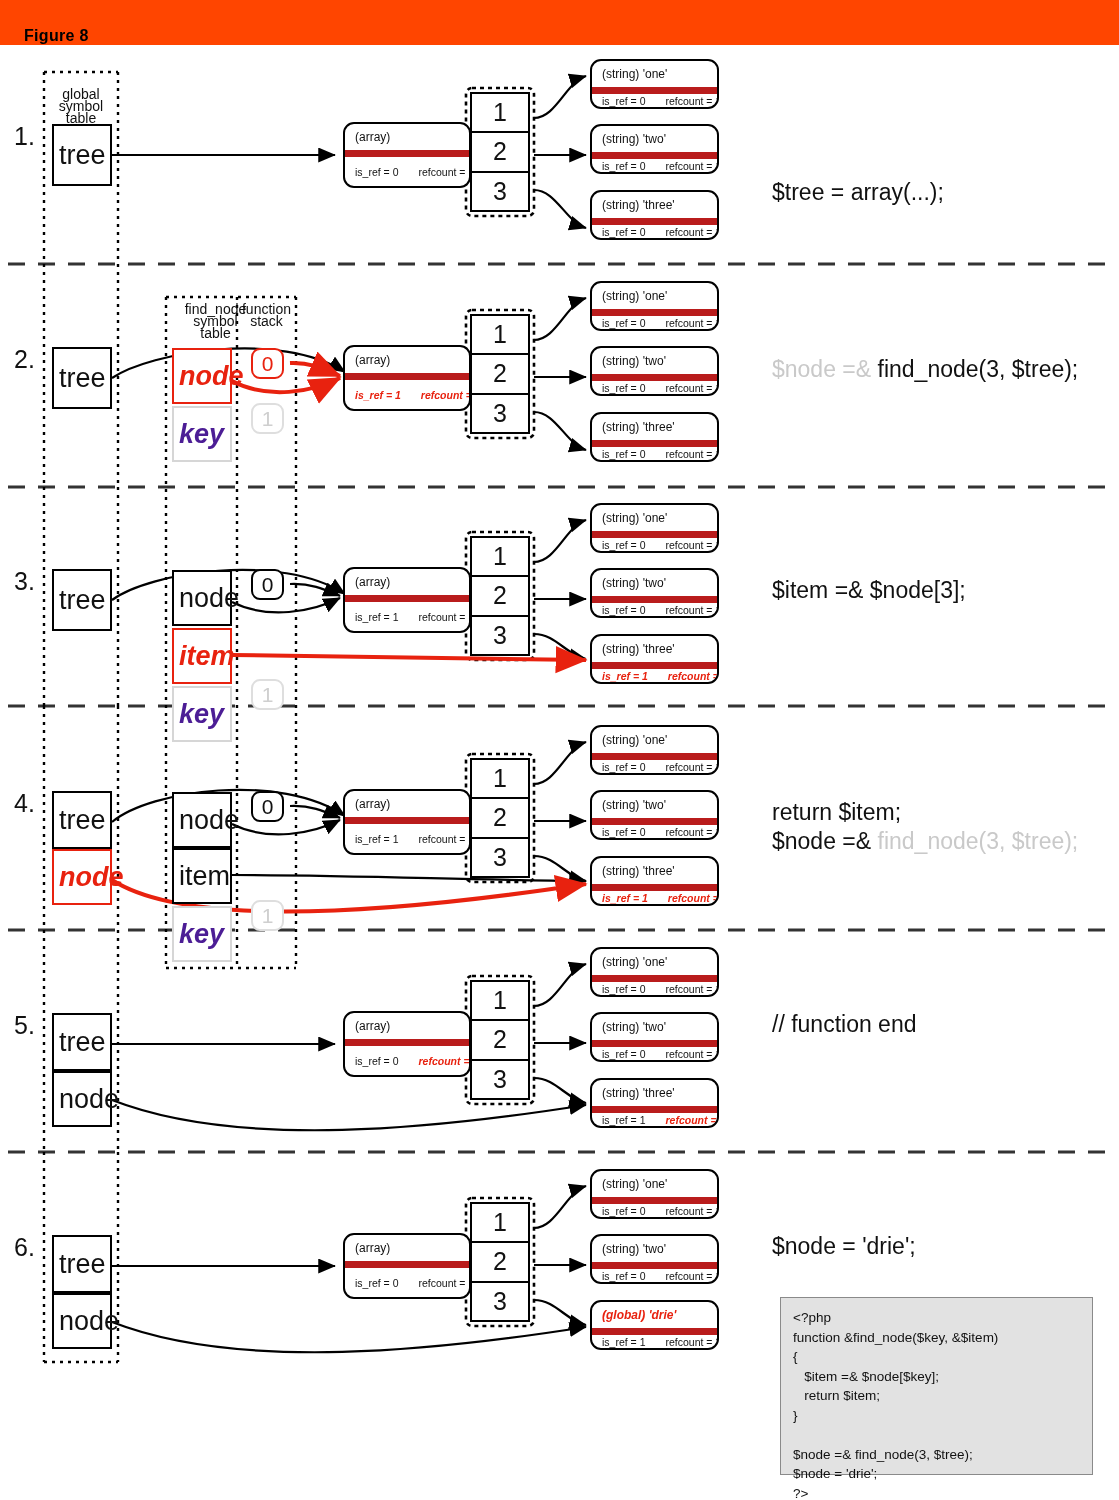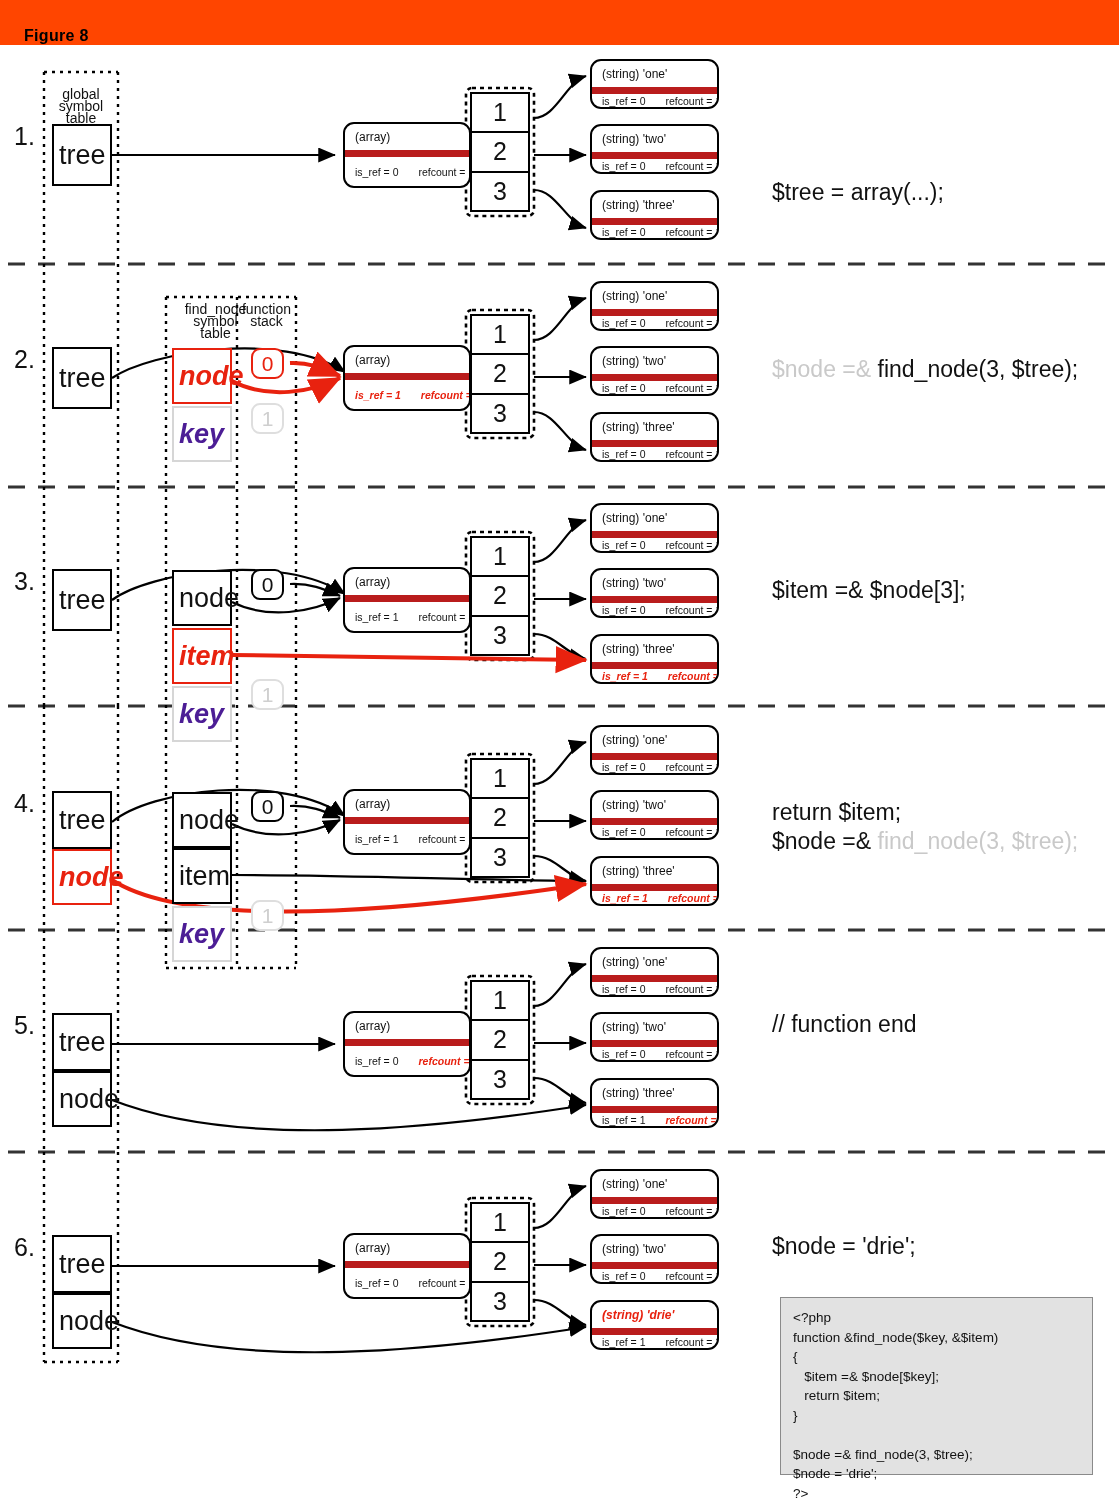--- a/index.html
+++ b/index.html
@@ -455,21 +455,21 @@
     </div>
   </div>
   <div class="abs zval" style="left:590px;top:1234px;width:129px;height:50px;">
     <div class="ztop">(string) 'two'</div>
     <div class="zbot">
       <span class="ir">is_ref = 0</span>
       <span class="rc">refcount = 1</span>
     </div>
   </div>
   <div class="abs zval" style="left:590px;top:1300px;width:129px;height:50px;">
-    <div class="ztop red">(string) 'drie'</div>
+    <div class="ztop red">(global) 'drie'</div>
     <div class="zbot">
       <span class="ir">is_ref = 1</span>
       <span class="rc">refcount = 2</span>
     </div>
   </div>
   <div class="abs rhs" style="left:772px;top:1232px;">$node = 'drie';</div>
 
   <div class="abs phpbox" style="left:780px;top:1297px;width:313px;height:178px;">&lt;?php
 function &amp;find_node($key, &amp;$item)
 {

